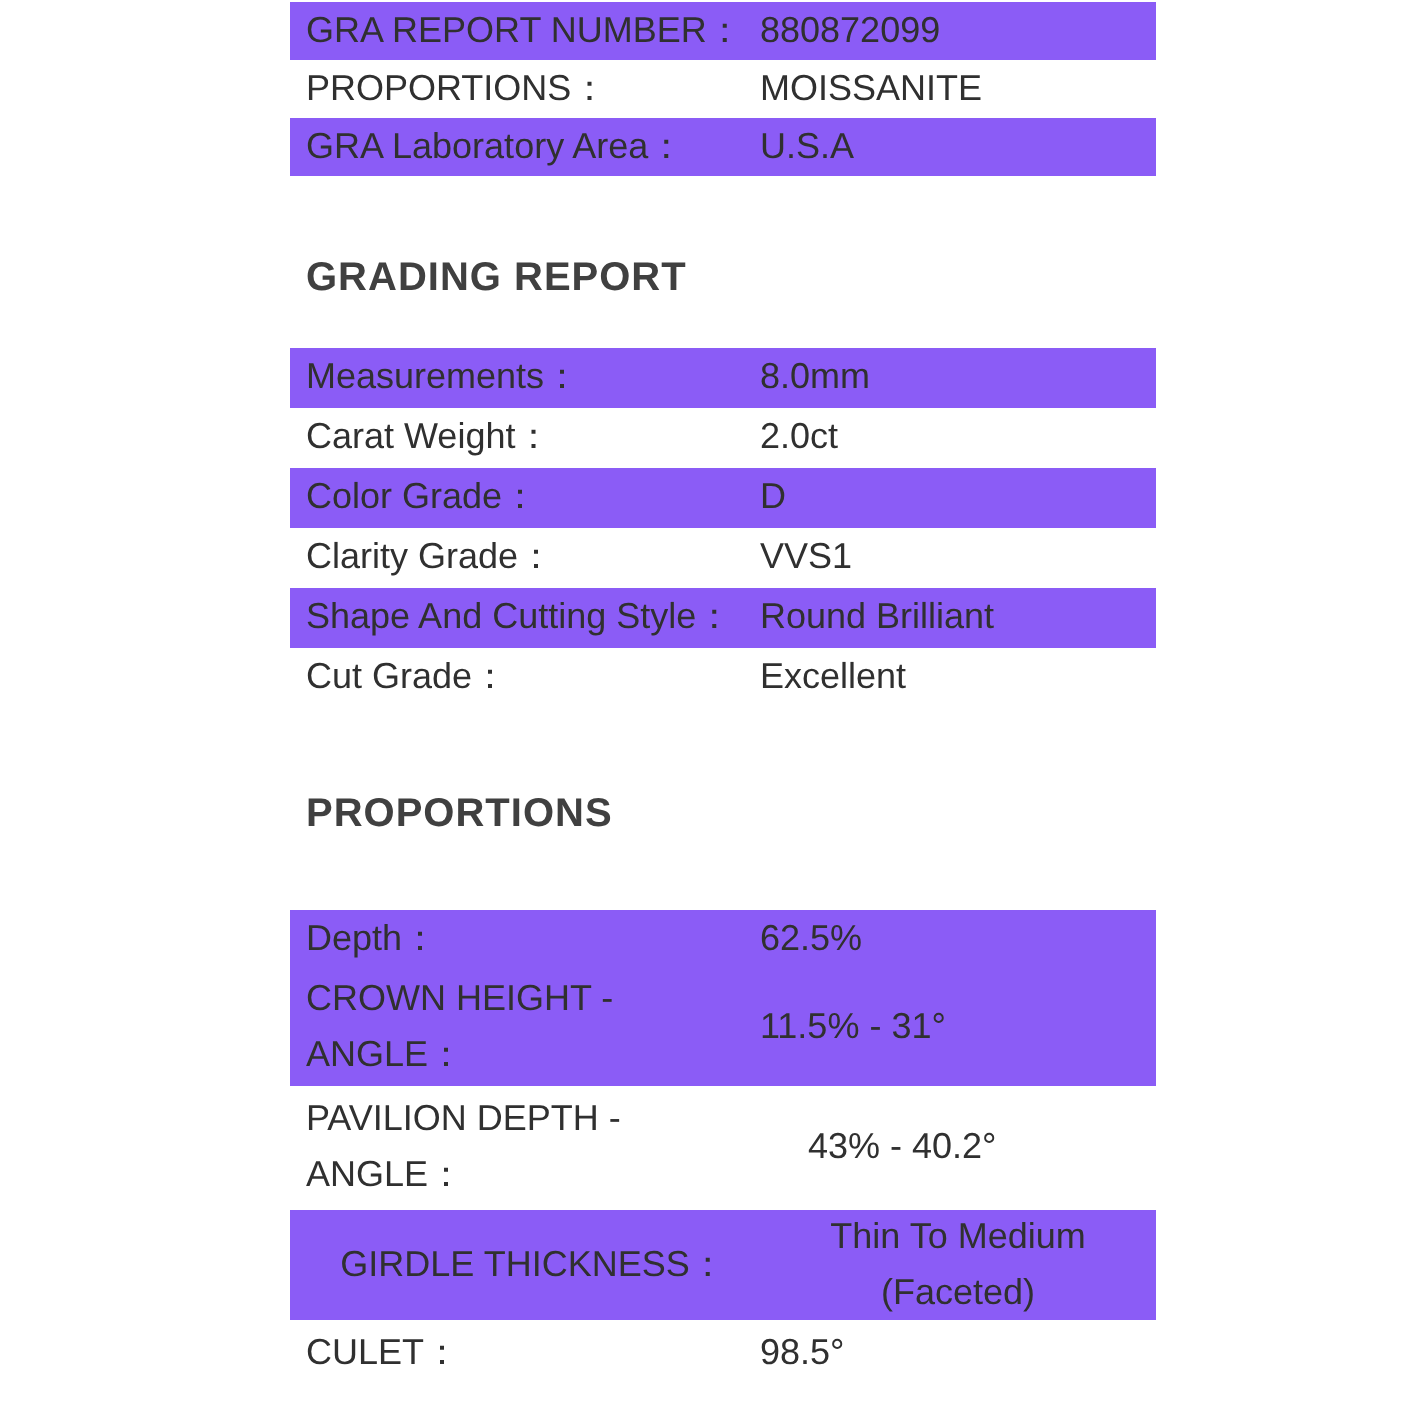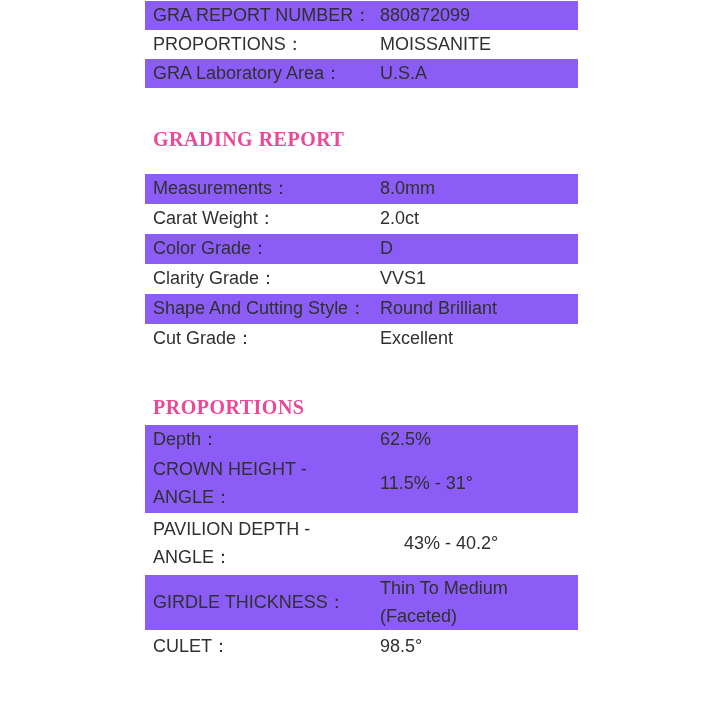--- a/index.html
+++ b/index.html
@@ -37,37 +37,36 @@
   .row .value {
     flex: 1;
     white-space: pre-line;
     line-height: 1.55;
   }
   .stripe { background: #8b5cf6; }
   .h29 { height: 29px; }
   .h30 { height: 30px; }
   .h58 { height: 58px; }
   .h62 { height: 62px; gap: 24px; }
-  .h55 { height: 55px; }
+  .h55 { height: 55px; text-align: center; }
   .h34 { height: 34px; }
   .section-heading {
     font-size: 20px;
     font-weight: bold;
-    color: #ec4899;
+    color: #404040;
     letter-spacing: 0.5px;
     padding-left: 8px;
     height: 24px;
     line-height: 24px;
-    font-family: Liberation Serif, serif;
   }
   .block-header { margin-top: 1px; }
   .heading-grading { margin-top: 39px; }
   .block-grading { margin-top: 23px; }
   .heading-proportions { margin-top: 41px; }
-  .block-proportions { margin-top: 6px; }
+  .block-proportions { margin-top: 36px; }
 </style>
 </head>
 <body>
 
 <div class="doc">
 
   <div class="block-header">
     <div class="row stripe h29">
       <span class="label">GRA REPORT NUMBER：</span>
       <span class="value">880872099</span>

